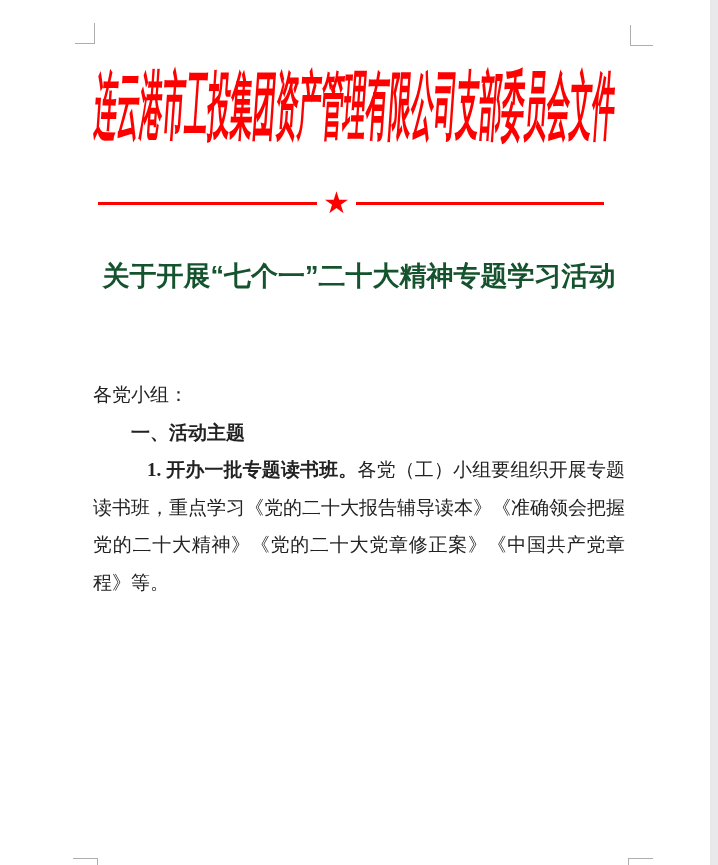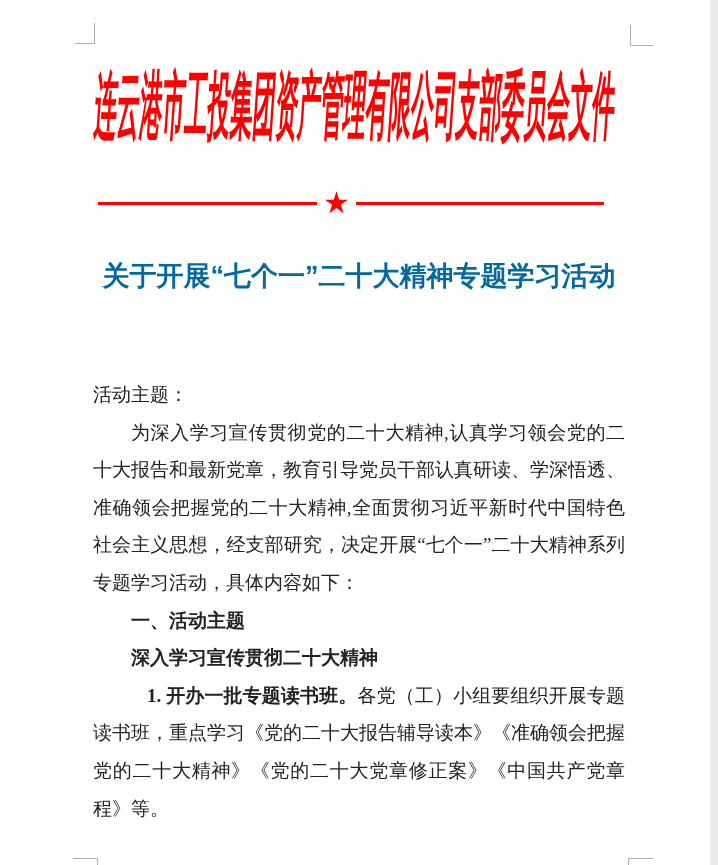--- a/index.html
+++ b/index.html
@@ -35,21 +35,21 @@
   .seg { height:3px; background:#ff0000; }
   .seg.left { width:219px; }
   .seg.right { flex:1; }
   .star {
     color:#ff0000; font-size:30px; line-height:1; margin:0 6px;
     font-family:"DejaVu Sans","Liberation Sans",sans-serif;
   }
 
   .doc-title {
     position:absolute; top:253px; left:93px; width:532px;
-    text-align:center; color:#0369a1;
+    text-align:center; color:#14532d;
     font-family:"Liberation Sans","DejaVu Sans",sans-serif;
     font-weight:bold; font-size:27px; line-height:47px;
   }
   .doc-title .line2 { letter-spacing:4px; }
 
   .body-text {
     position:absolute; top:376px; left:93px; width:532px;
     font-size:19px; line-height:37.6px; color:#222222;
     text-align:justify;
   }
@@ -77,20 +77,18 @@
     <span class="seg left"></span>
     <span class="star">★</span>
     <span class="seg right"></span>
   </div>
 
   <div class="doc-title">
     <div class="line1">关于开展“七个一”二十大精神专题学习活动</div>
   </div>
 
   <div class="body-text">
-    <p class="flush">活动主题：</p>
-    <p>为深入学习宣传贯彻党的二十大精神,认真学习领会党的二十大报告和最新党章，教育引导党员干部认真研读、学深悟透、准确领会把握党的二十大精神,全面贯彻习近平新时代中国特色社会主义思想，经支部研究，决定开展“七个一”二十大精神系列专题学习活动，具体内容如下：</p>
+    <p class="flush">各党小组：</p>
     <p class="bold">一、活动主题</p>
-    <p class="bold">深入学习宣传贯彻二十大精神</p>
     <p><span class="bold">1. 开办一批专题读书班。</span><span>各党（工）小组要组织开展专题读书班，重点学习《党的二十大报告辅导读本》《准确领会把握党的二十大精神》《党的二十大党章修正案》《中国共产党章程》等。</span></p>
   </div>
 
 </div>
 
 </body></html>

